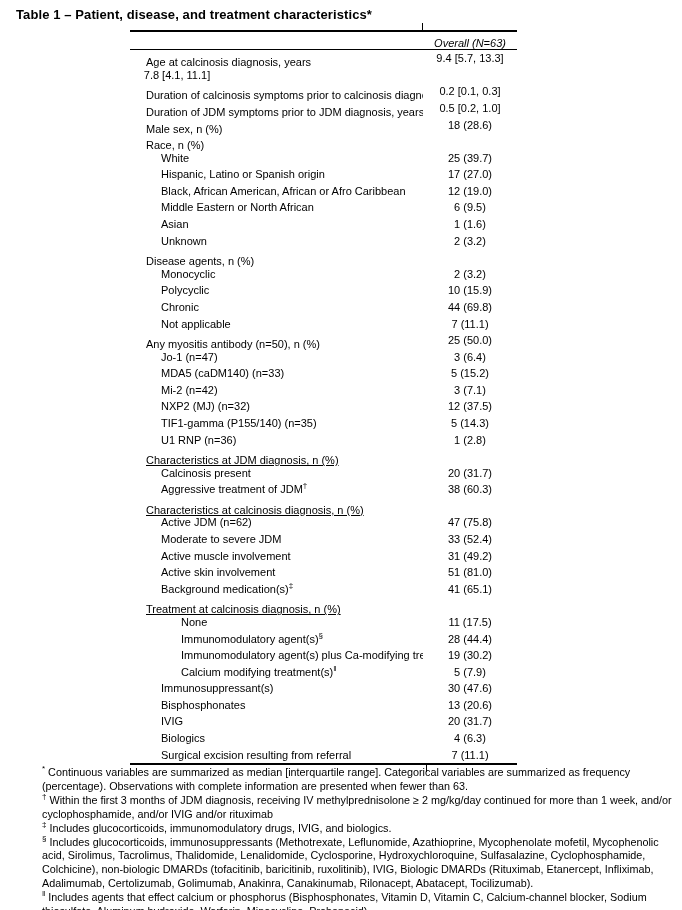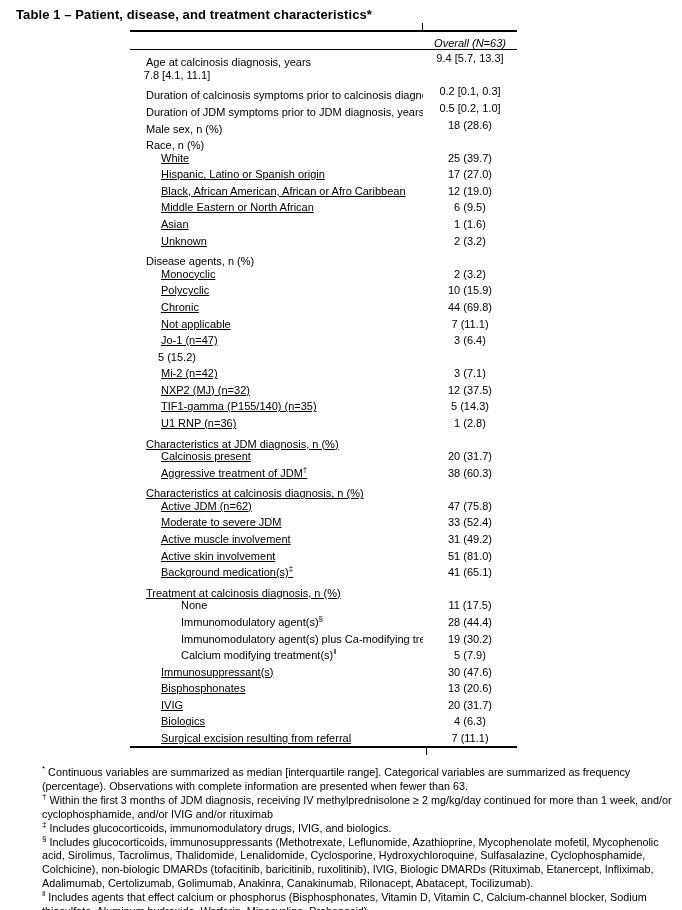--- a/index.html
+++ b/index.html
@@ -22,21 +22,21 @@
   .tick-bottom{left:296px;bottom:-9px;}
   .thead{
     display:flex;align-items:flex-end;height:17px;
     border-bottom:1.5px solid #000;
   }
   .thead .spacer{flex:1;}
   .hcell{width:94px;text-align:center;font-style:italic;font-size:11px;}
   .trow{display:flex;align-items:center;height:16.58px;}
   .tlabel{flex:1;white-space:nowrap;overflow:hidden;}
   .indent-0{padding-left:16px;margin-top:8px;}
-  .indent-1{padding-left:31px;text-decoration:underline;}
+  .indent-1{padding-left:31px;}
   .indent-2{padding-left:51px;}
   .underline{text-decoration:underline;}
   .tvalue{width:94px;text-align:center;white-space:nowrap;}
   sup{font-size:8px;line-height:0;}
   .footnotes{
     position:absolute;left:42px;top:766px;width:640px;
     font-size:10.8px;line-height:13.9px;
   }
   .footnote{margin:0;}
 </style>
@@ -113,24 +113,29 @@
       </div>
       <div class="trow">
         <span class="tlabel indent-1">Chronic</span>
         <span class="tvalue">44 (69.8)</span>
       </div>
       <div class="trow">
         <span class="tlabel indent-1">Not applicable</span>
         <span class="tvalue">7 (11.1)</span>
       </div>
       <div class="trow">
+        <span class="tlabel indent-0">Any myositis antibody (n=50), n (%)</span>
+        <span class="tvalue">25 (50.0)</span>
+      </div>
+      <div class="trow">
         <span class="tlabel indent-1">Jo-1 (n=47)</span>
         <span class="tvalue">3 (6.4)</span>
       </div>
       <div class="trow">
+        <span class="tlabel indent-1">MDA5 (caDM140) (n=33)</span>
         <span class="tvalue">5 (15.2)</span>
       </div>
       <div class="trow">
         <span class="tlabel indent-1">Mi-2 (n=42)</span>
         <span class="tvalue">3 (7.1)</span>
       </div>
       <div class="trow">
         <span class="tlabel indent-1">NXP2 (MJ) (n=32)</span>
         <span class="tvalue">12 (37.5)</span>
       </div>

